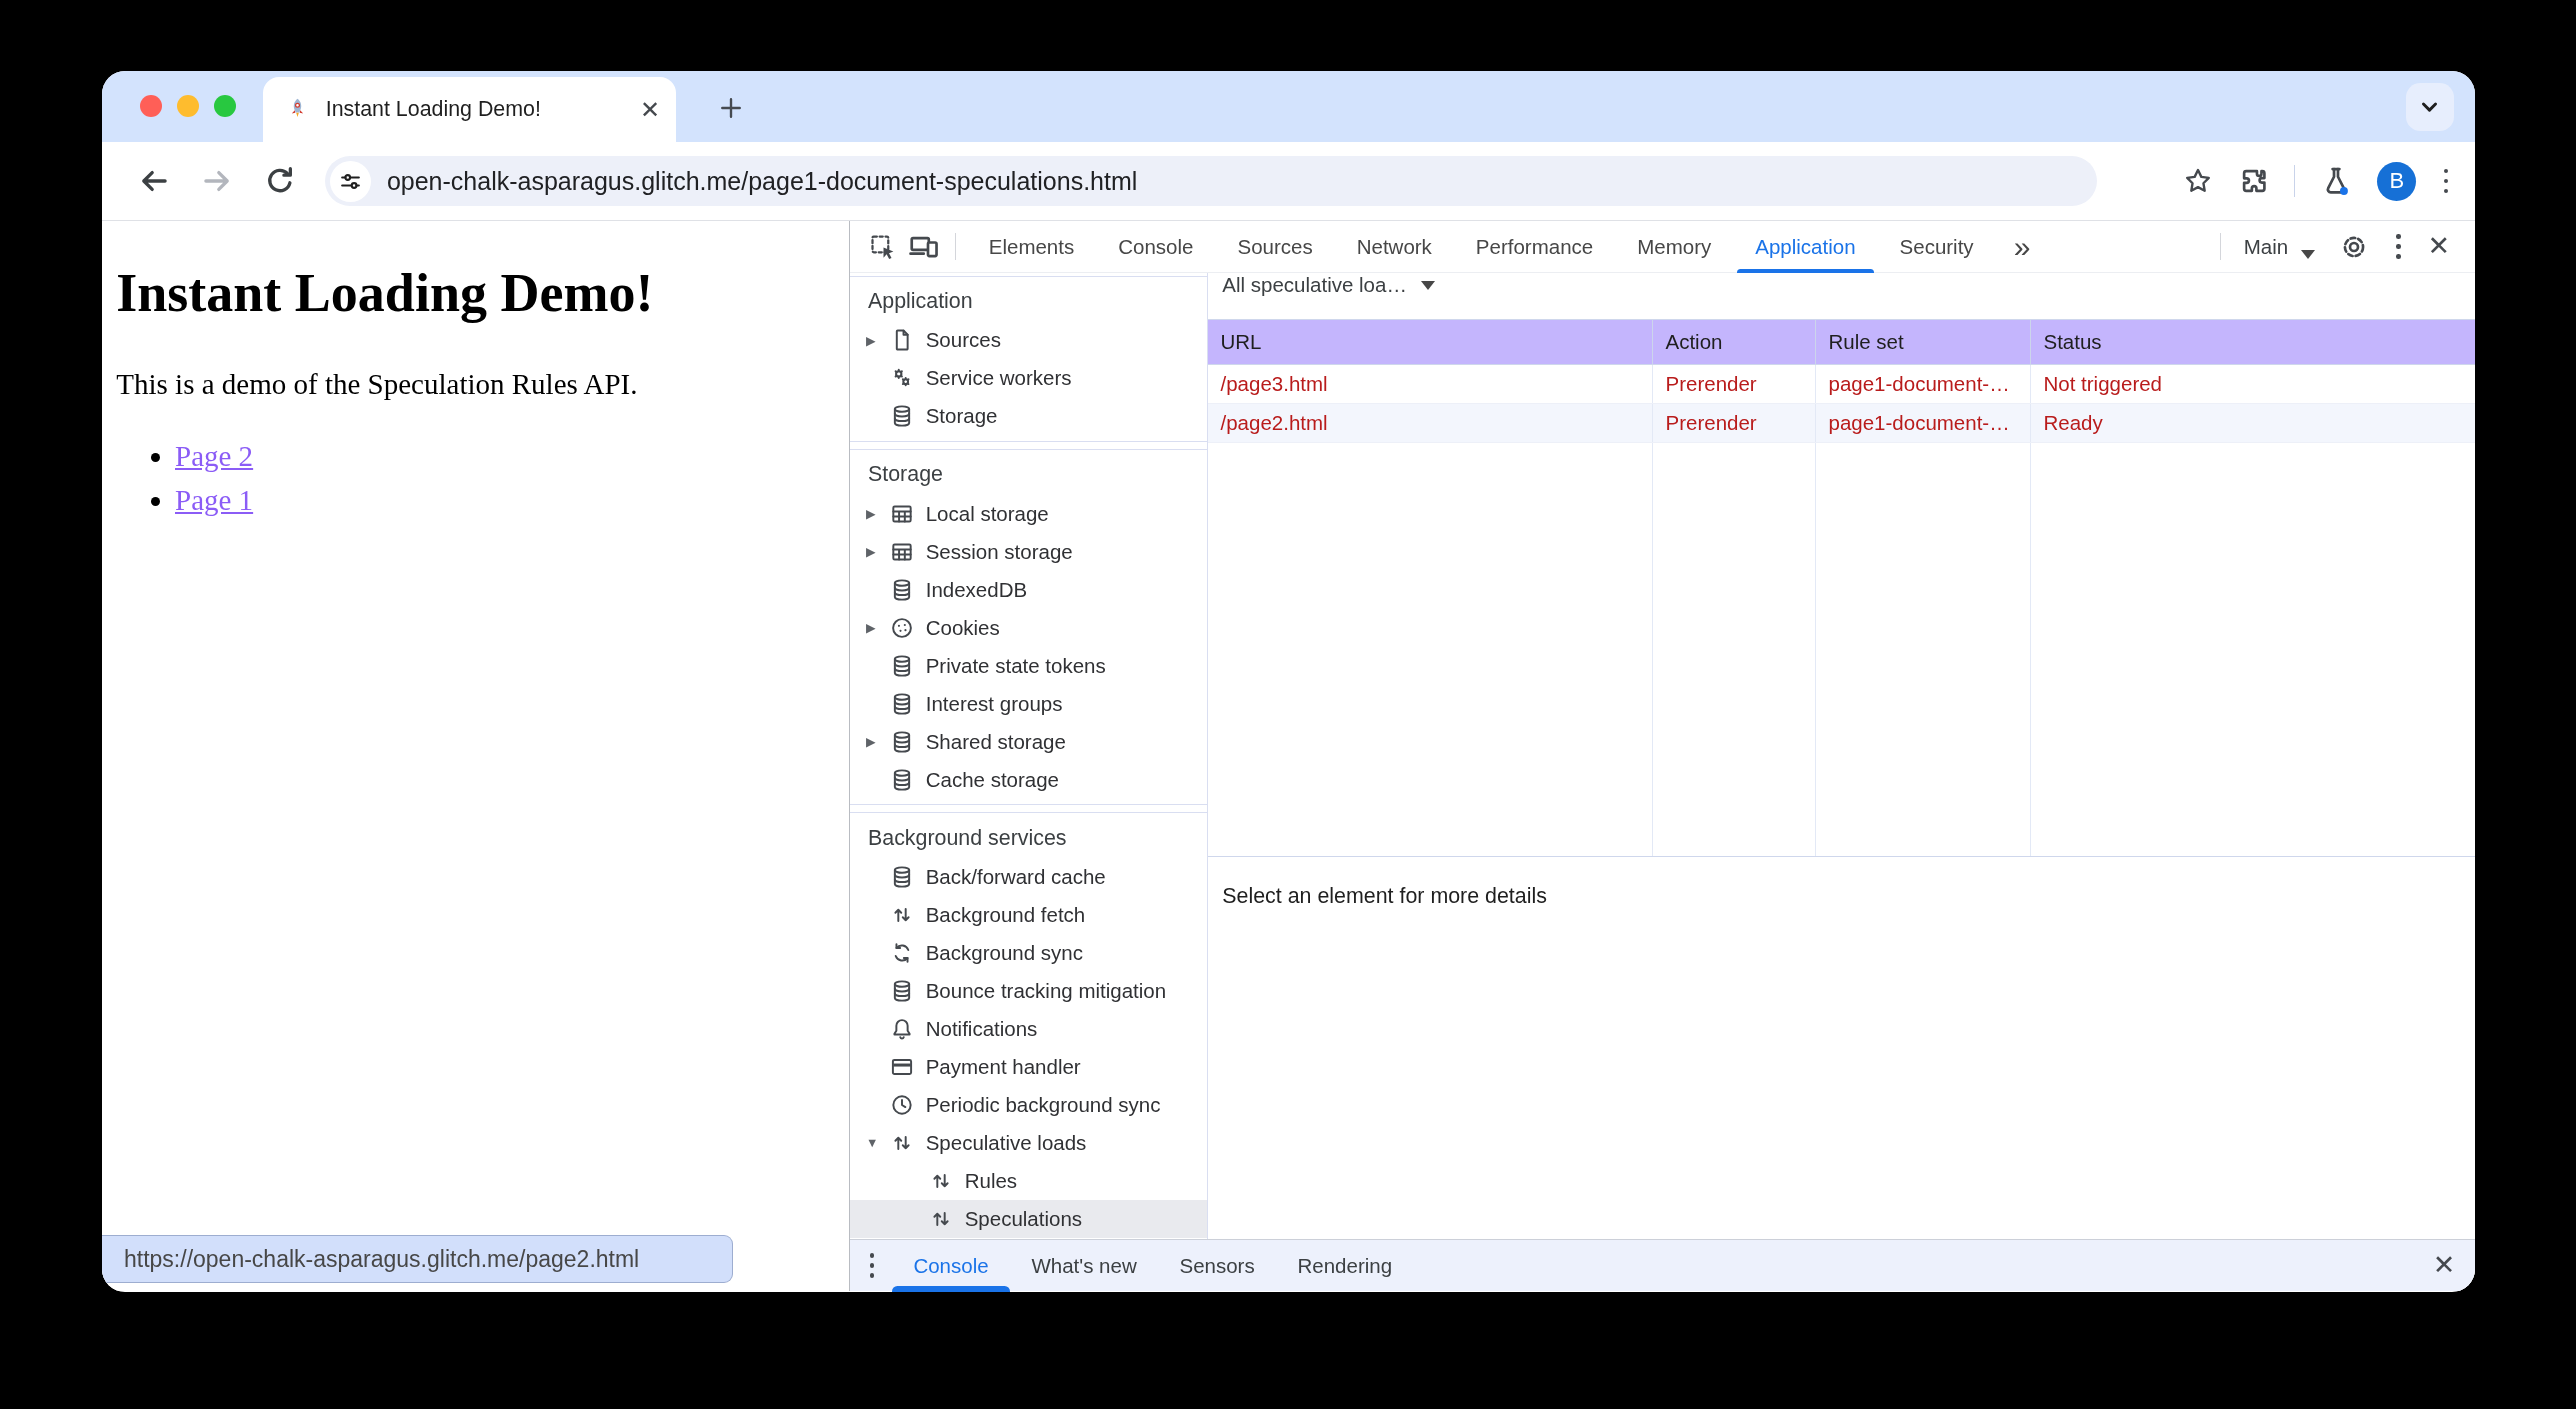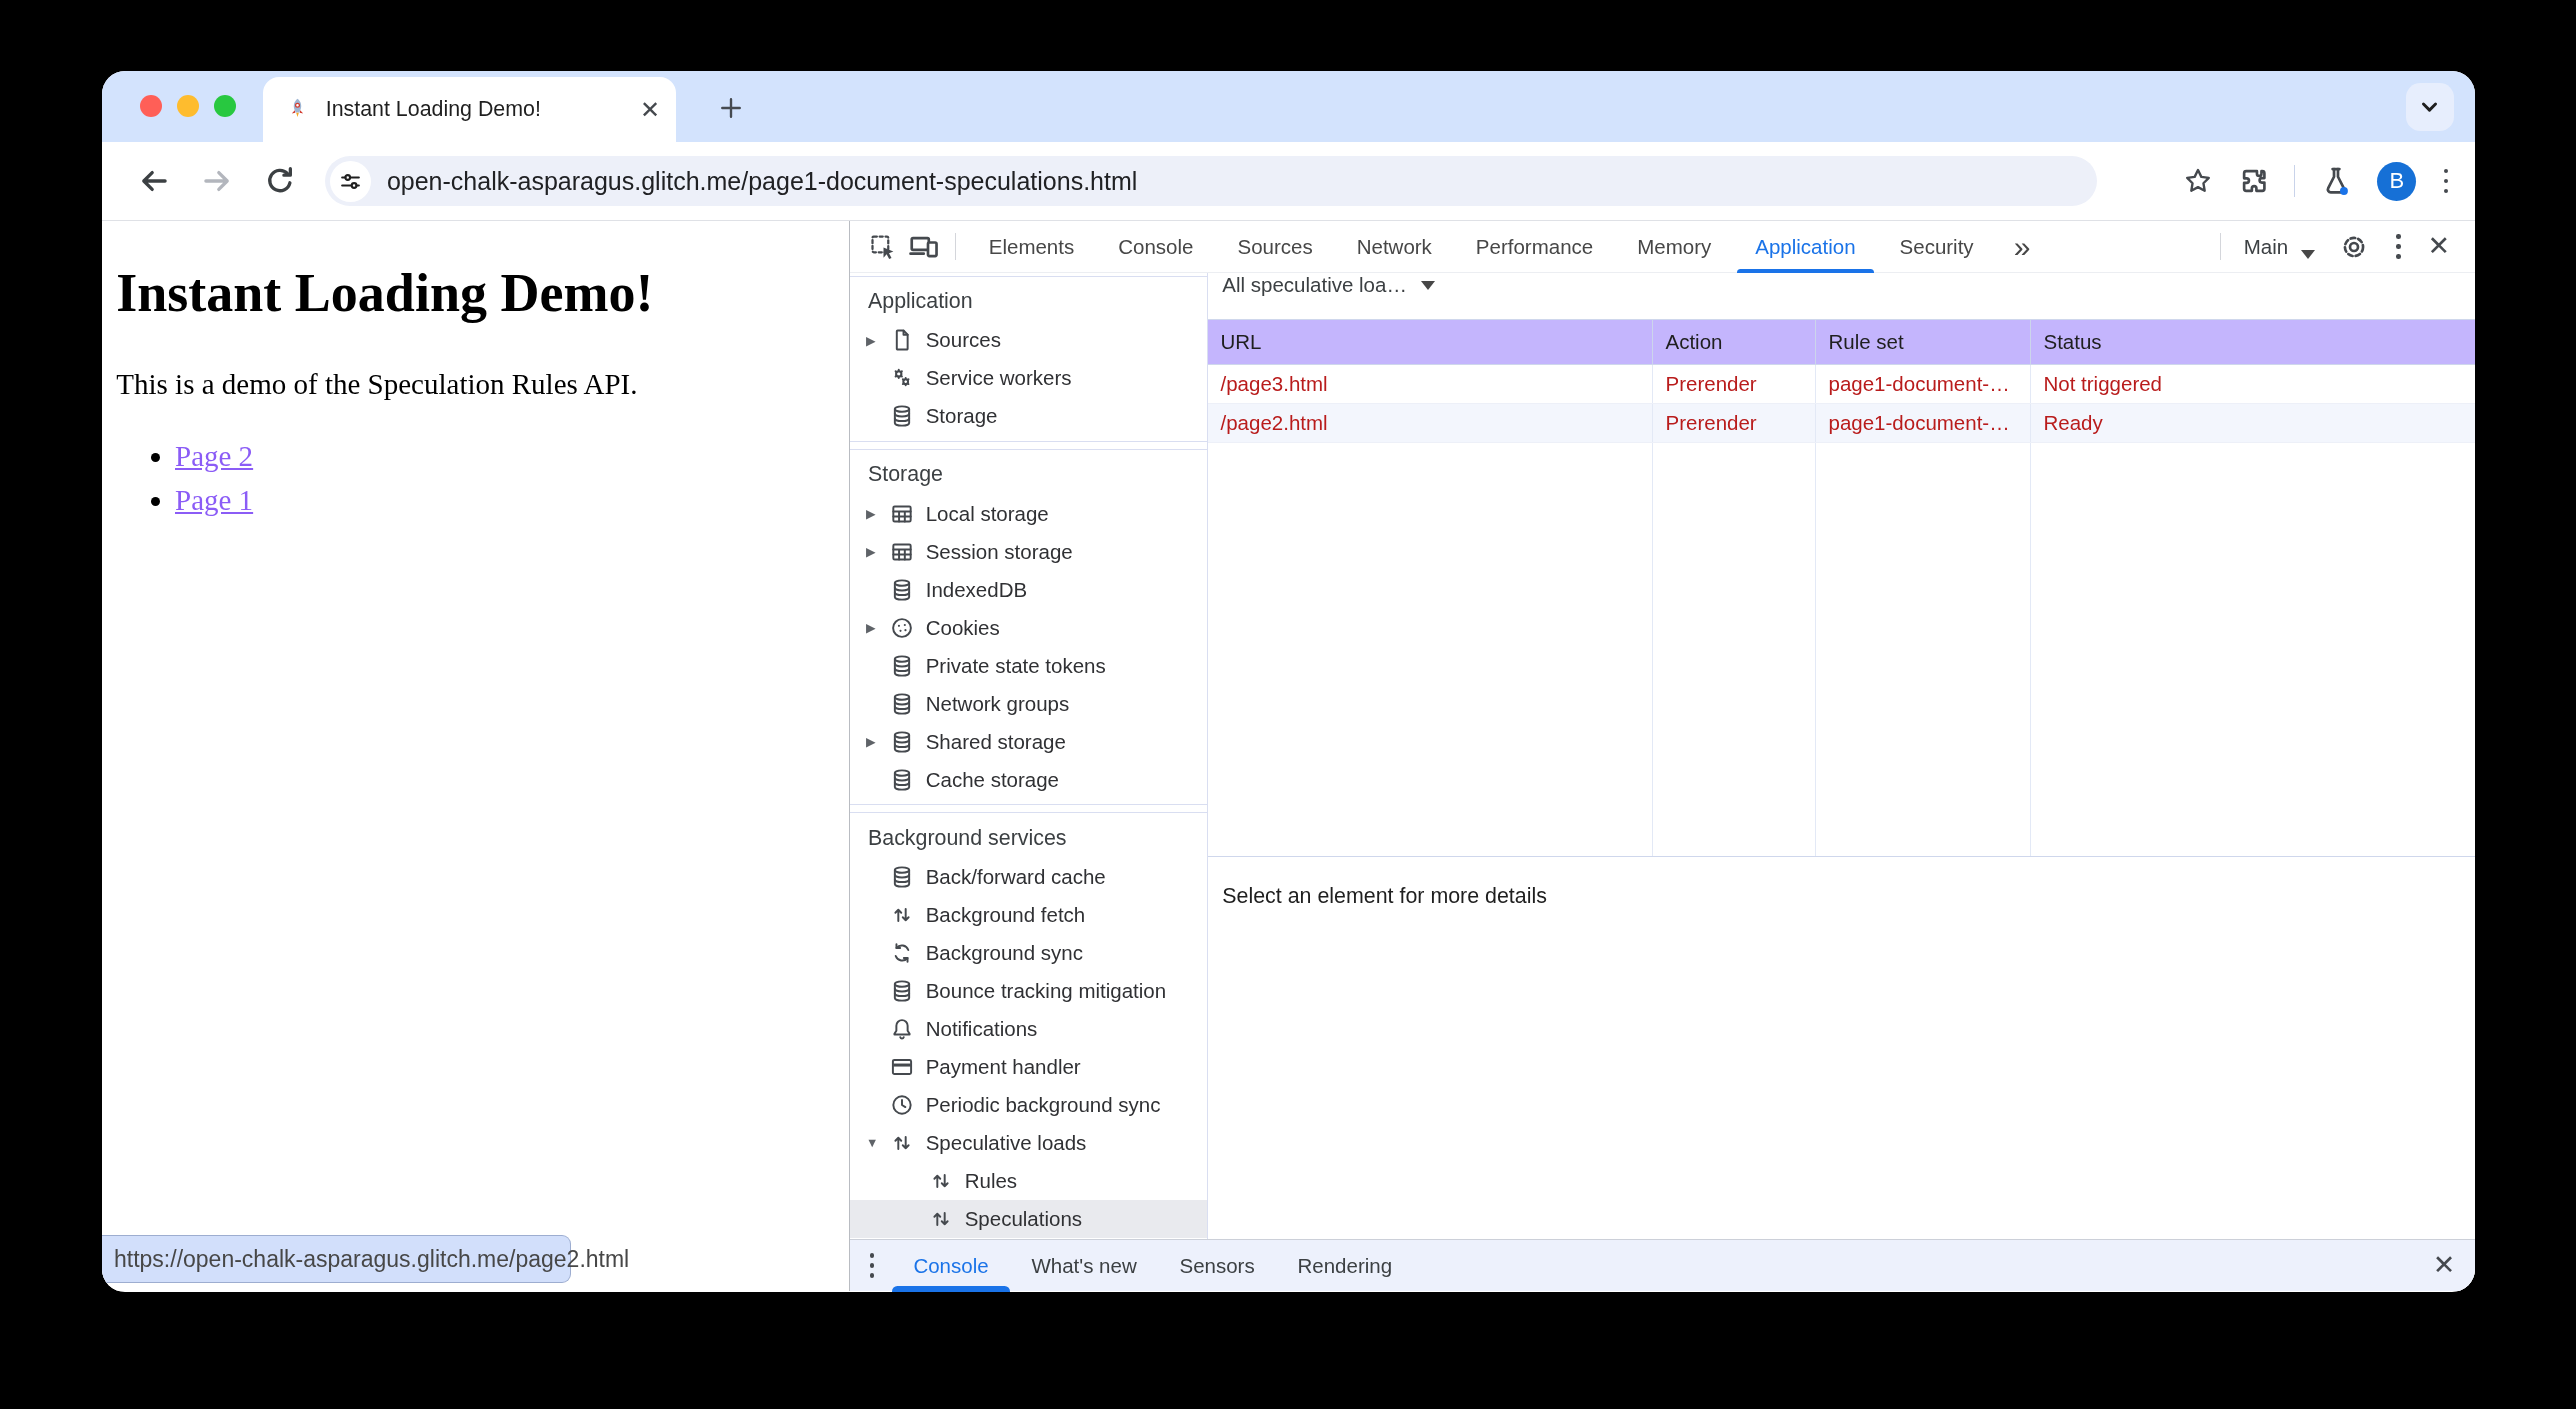--- a/index.html
+++ b/index.html
@@ -34,23 +34,23 @@
   .kebab{display:flex;flex-direction:column;gap:5.4px;padding:3.6px}
   .kebab i{width:4.5px;height:4.5px;border-radius:50%;background:#45494e}
   
   .content{display:flex;height:1070px}
   .pagepane{width:747px;position:relative;background:#fff;flex:none}
   .pagepane h1{font-family:"Liberation Serif",serif;font-size:54px;line-height:1.1;margin:43px 14.3px 0;color:#000}
   .pagepane p{font-family:"Liberation Serif",serif;font-size:29px;margin:45px 14.3px 0;color:#000}
   .pagepane ul{margin:39px 0 0;padding-left:73px;font-family:"Liberation Serif",serif;font-size:29px}
   .pagepane li{margin-bottom:10.7px}
   .pagepane a{color:#8b5cf6;text-decoration:underline}
-  .status-bubble{position:absolute;left:0;bottom:8px;width:469px;height:48px;background:#d2dffb;
+  .status-bubble{position:absolute;left:0;bottom:8px;width:631px;height:48px;background:#d2dffb;
     border:0.9px solid #9dadd0;border-left:none;border-radius:0 9px 9px 0;display:flex;align-items:center;
-    padding-left:12px;font-size:23px;color:#474747;white-space:nowrap}
+    padding-left:22px;font-size:23px;color:#474747;white-space:nowrap}
   
   .devtools{flex:1;min-width:0;border-left:0.9px solid #b9bcc2;display:flex;flex-direction:column;background:#fff}
   .dt-tabbar{height:52px;flex:none;display:flex;align-items:center;padding-left:12.5px;border-bottom:0.9px solid #eceef2}
   .dt-icon-btn{width:41px;height:41px;display:flex;align-items:center;justify-content:center}
   .dt-sep{width:0.9px;height:27px;background:#d4d6db;margin:0 10.7px}
   .dt-tab{height:52px;display:flex;align-items:center;padding:0 22px;font-size:20.5px;color:#474747;position:relative;white-space:nowrap}
   .dt-tab.active{color:#1a73e8}
   .dt-tab.active::after{content:"";position:absolute;left:3.6px;right:3.6px;bottom:-0.9px;height:4.5px;background:#1a73e8;border-radius:3.6px 3.6px 0 0}
   .dt-more{font-size:30px;color:#474747;padding:0 18px;line-height:1}
   .dt-right{margin-left:auto;display:flex;align-items:center;gap:23px;padding-right:25px}
@@ -339,21 +339,21 @@
               </div>
               <div class="side-row">
                 <span class="arrow"></span>
                 <span class="ic">
                   <svg class="ic" viewBox="0 0 24 24" width="26" height="26">
                     <ellipse cx="12" cy="5.6" rx="6.6" ry="2.5"></ellipse>
                     <path d="M5.4 5.6v12.8c0 1.4 3 2.5 6.6 2.5s6.6-1.1 6.6-2.5V5.6"></path>
                     <path d="M5.4 9.9c0 1.4 3 2.5 6.6 2.5s6.6-1.1 6.6-2.5M5.4 14.2c0 1.4 3 2.5 6.6 2.5s6.6-1.1 6.6-2.5"></path>
                   </svg>
                 </span>
-                <span class="side-label">Network groups</span>
+                <span class="side-label">Interest groups</span>
               </div>
               <div class="side-row">
                 <span class="arrow">▶</span>
                 <span class="ic">
                   <svg class="ic" viewBox="0 0 24 24" width="26" height="26">
                     <ellipse cx="12" cy="5.6" rx="6.6" ry="2.5"></ellipse>
                     <path d="M5.4 5.6v12.8c0 1.4 3 2.5 6.6 2.5s6.6-1.1 6.6-2.5V5.6"></path>
                     <path d="M5.4 9.9c0 1.4 3 2.5 6.6 2.5s6.6-1.1 6.6-2.5M5.4 14.2c0 1.4 3 2.5 6.6 2.5s6.6-1.1 6.6-2.5"></path>
                   </svg>
                 </span>

